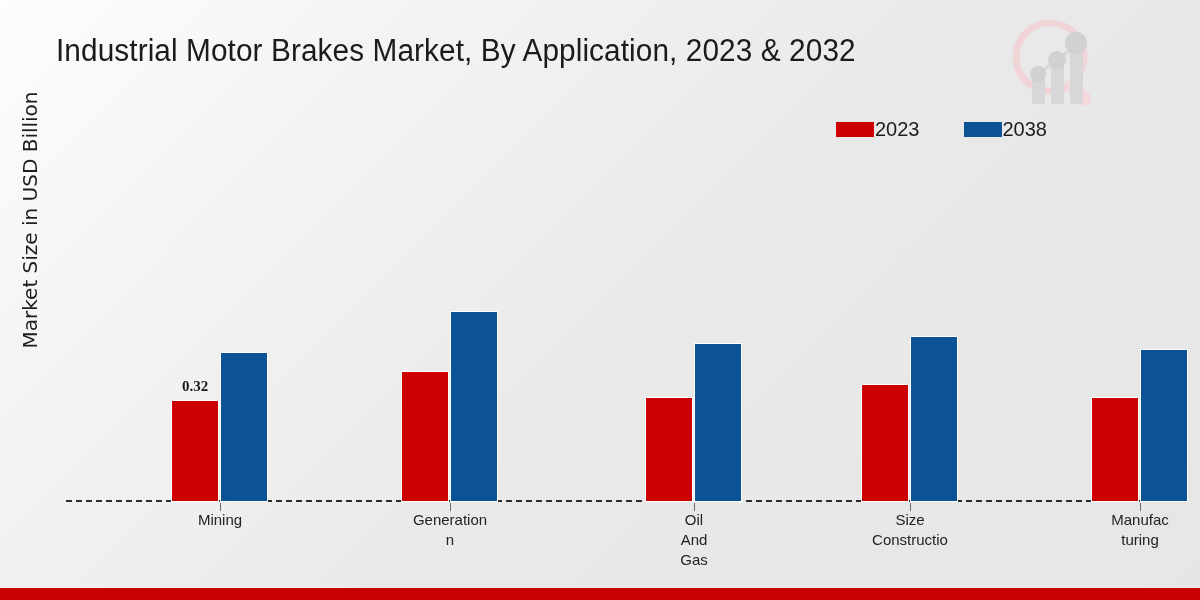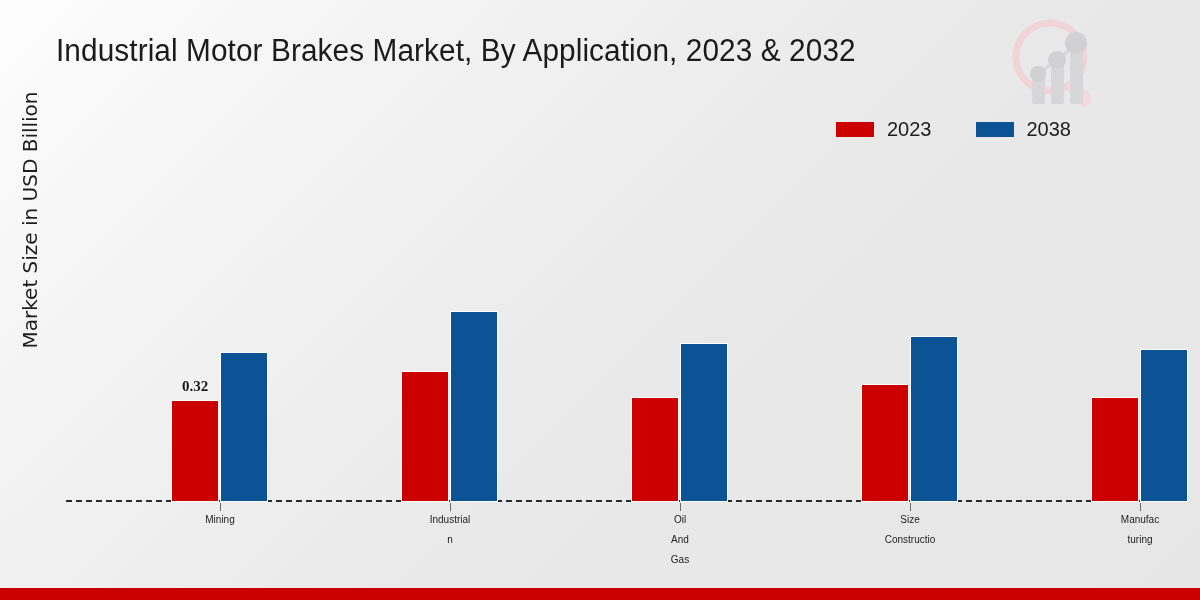--- a/index.html
+++ b/index.html
@@ -52,21 +52,21 @@
     position: absolute;
     left: 836px;
     top: 119px;
     display: flex;
     align-items: center;
     gap: 44px;
   }
   .legend-item {
     display: flex;
     align-items: center;
-    gap: 13px;
+    gap: 1px;
   }
   .legend-swatch {
     width: 38px;
     height: 15px;
     display: block;
   }
   .legend-label {
     font-family: "Liberation Sans Narrow", "Liberation Sans", sans-serif;
     font-size: 20px;
     color: #1d1d1d;
@@ -137,21 +137,21 @@
     background: #6a6a6a;
   }
   .cat-label {
     position: absolute;
     top: 360px;
     left: 110px;
     transform: translateX(-50%);
     width: 130px;
     text-align: center;
     font-family: "Liberation Sans Narrow", "Liberation Sans", sans-serif;
-    font-size: 10px;
+    font-size: 15px;
     line-height: 20px;
     color: #232323;
   }
   .cat-label span { display: block; }
 
   
   #footer-bar {
     position: absolute;
     left: 0;
     bottom: 0;
@@ -203,25 +203,25 @@
           <div class="tick-mark"></div>
           <div class="cat-label">
             <span>Mining</span>
           </div>
         </div>
         <div class="bar-group" style="left: 292px; width: 220px;">
           <div class="bar series-0" style="height: 130.79px; background: rgb(204, 0, 0);"></div>
           <div class="bar series-1" style="height: 191.4px; background: rgb(11, 83, 148);"></div>
           <div class="tick-mark"></div>
           <div class="cat-label">
-            <span>Industrial</span>
+            <span>Generation</span>
             <span>n</span>
           </div>
         </div>
-        <div class="bar-group" style="left: 522px; width: 220px;">
+        <div class="bar-group" style="left: 536px; width: 220px;">
           <div class="bar series-0" style="height: 105.27px; background: rgb(204, 0, 0);"></div>
           <div class="bar series-1" style="height: 159.5px; background: rgb(11, 83, 148);"></div>
           <div class="tick-mark"></div>
           <div class="cat-label">
             <span>Oil</span>
             <span>And</span>
             <span>Gas</span>
           </div>
         </div>
         <div class="bar-group" style="left: 752px; width: 220px;">

